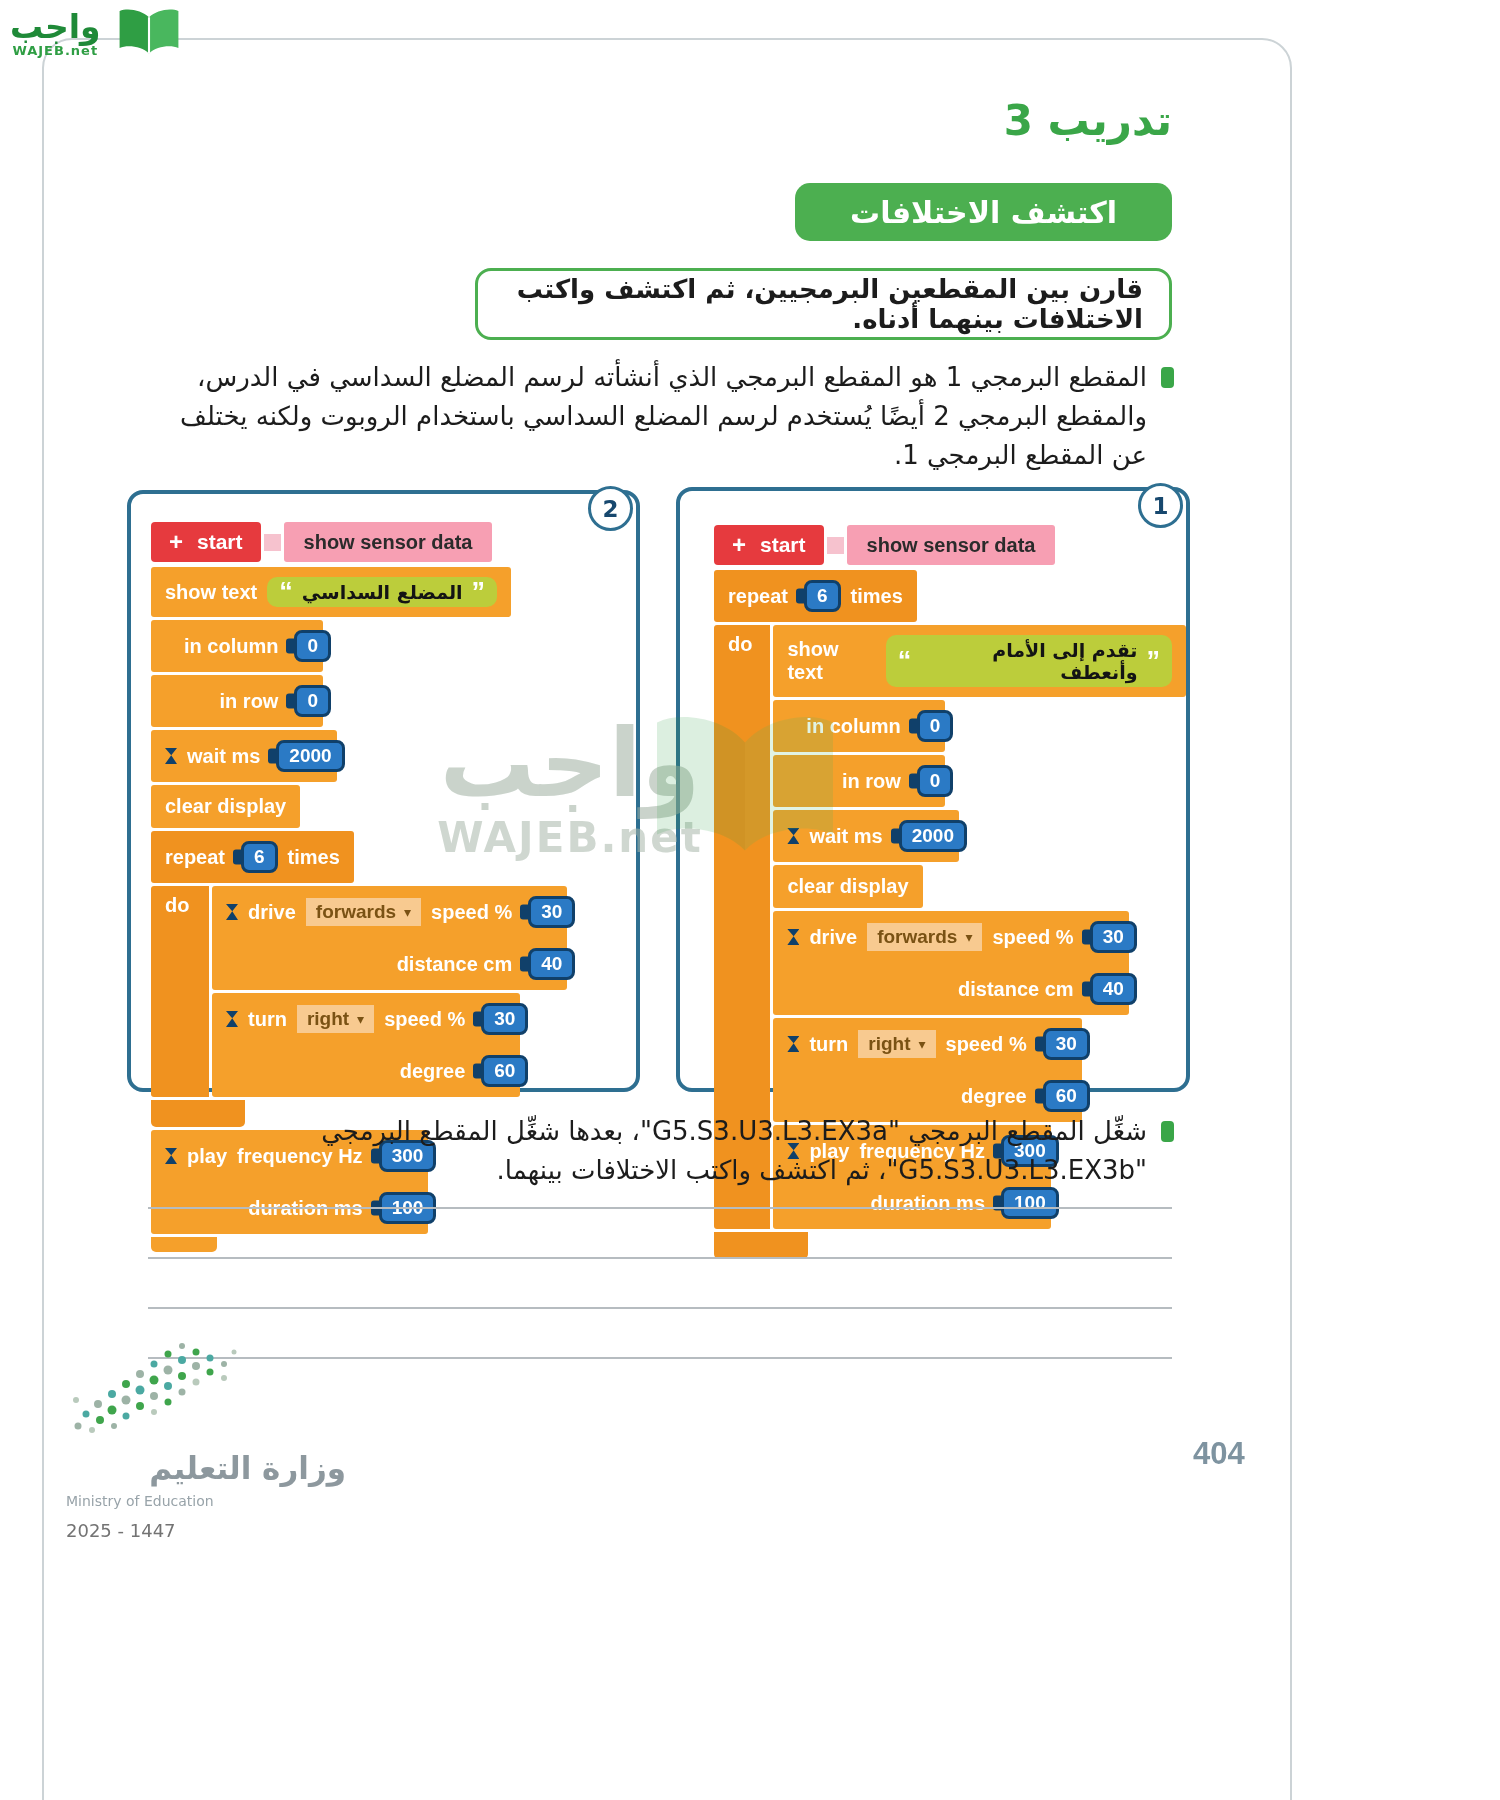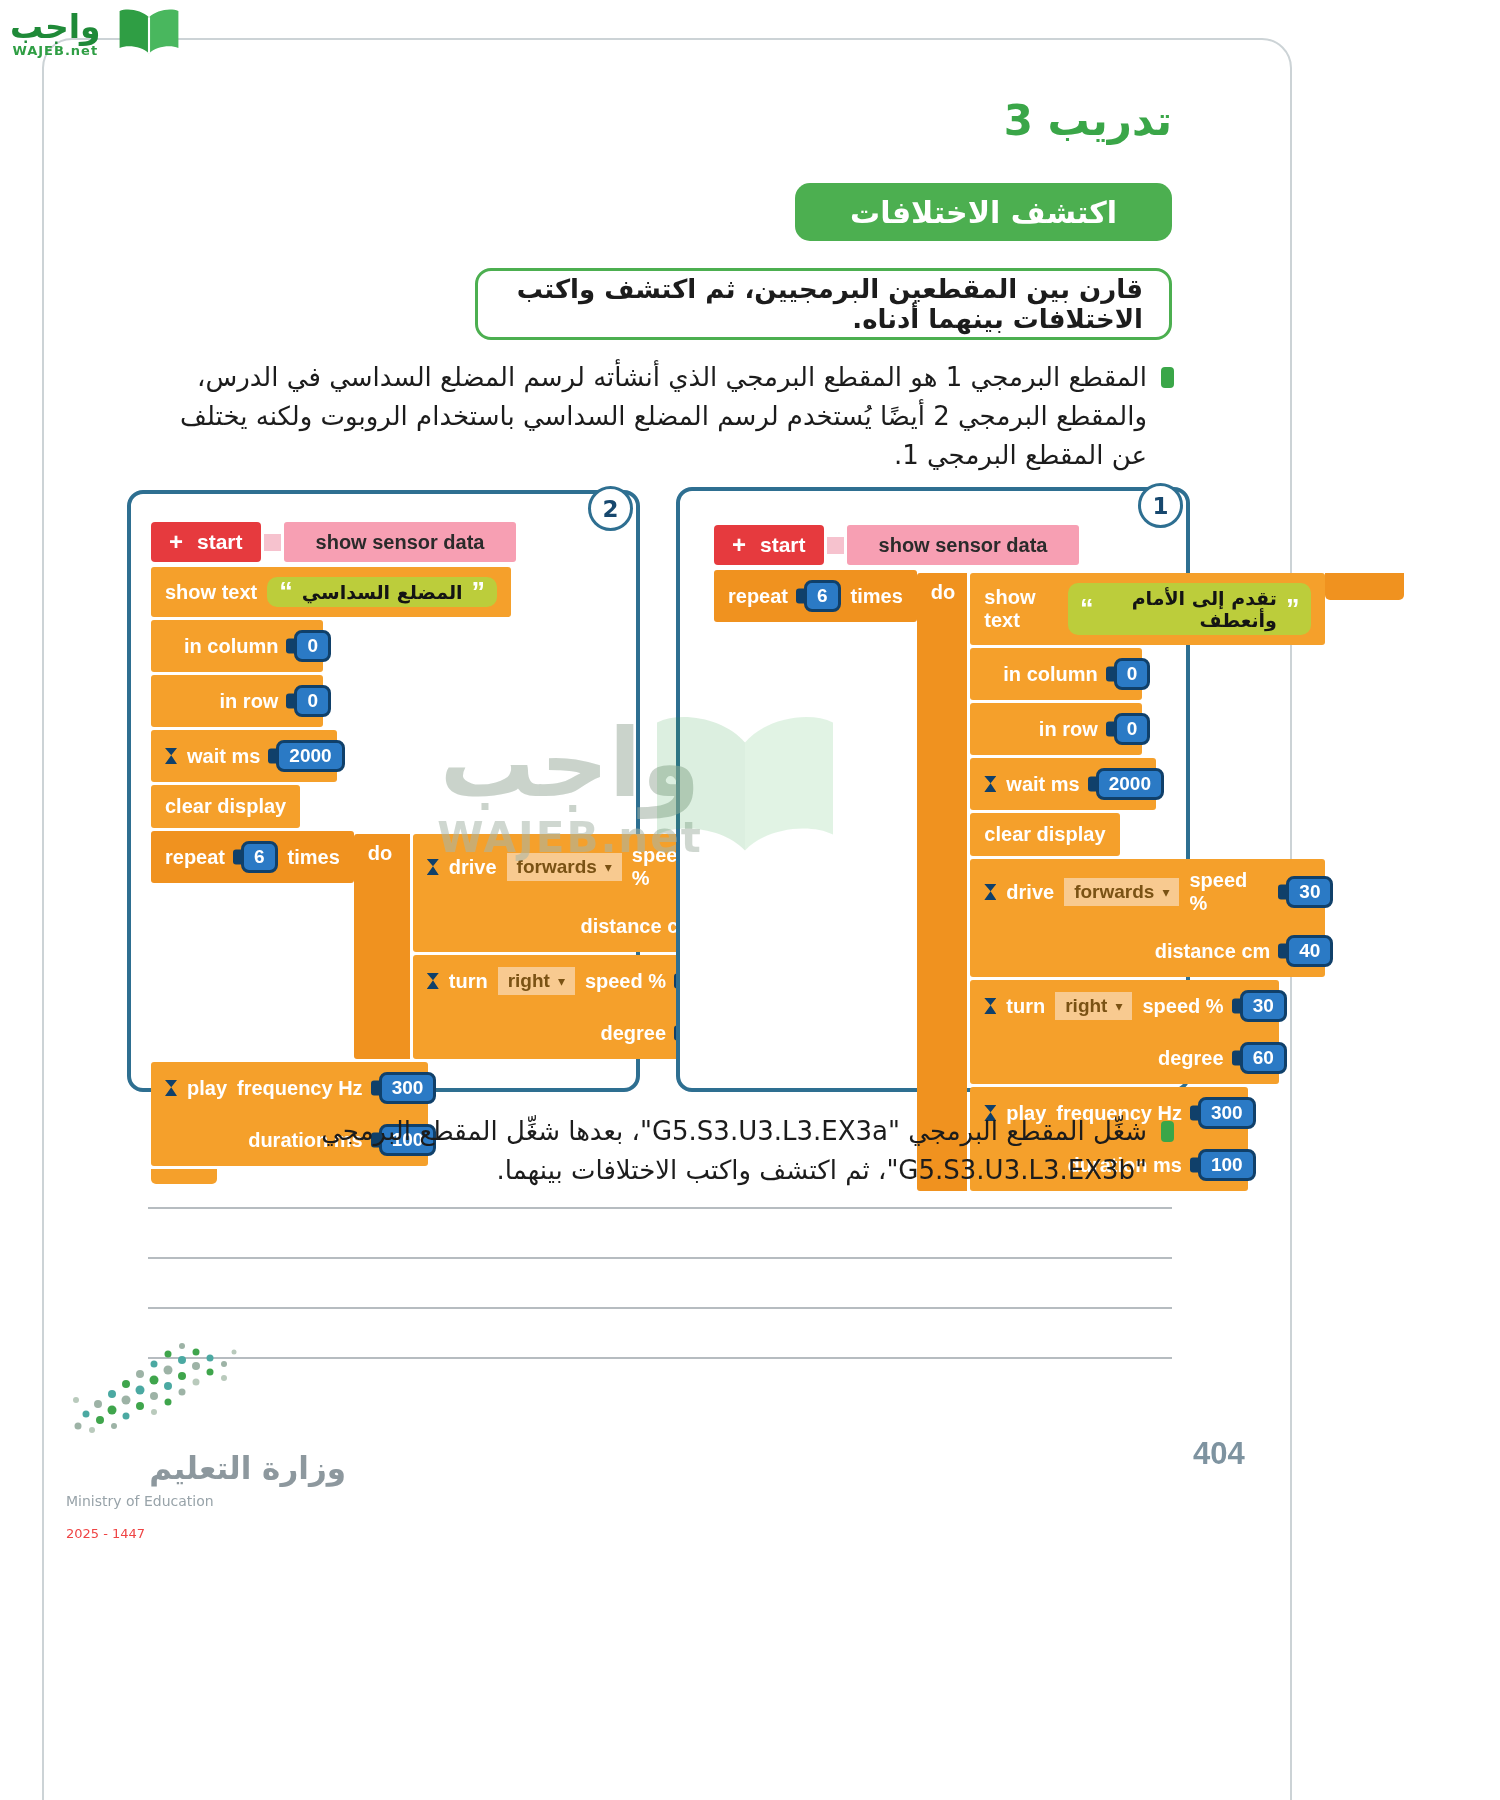--- a/index.html
+++ b/index.html
@@ -36,56 +36,56 @@
   .blk{background:#f5a02b;color:#fff;border-radius:3px;font-family:"Liberation Sans","DejaVu Sans",sans-serif;font-weight:bold;font-size:20px}
   .row{display:flex;align-items:center;gap:10px;padding:10px 14px;min-height:38px}
   .row.right{justify-content:flex-end}
   .multi{display:flex;flex-direction:column}
   .colrow{width:172px;justify-content:flex-end}
 
   .start-row{display:flex;align-items:center;margin-bottom:2px}
   .start-blk{background:#e63a3e;color:#fff;display:flex;align-items:center;gap:14px;padding:6px 18px;border-radius:4px;font-size:21px;font-weight:bold;min-height:40px;font-family:"Liberation Sans","DejaVu Sans",sans-serif}
   .plus{font-size:24px;line-height:1}
   .pink-notch{width:17px;height:17px;background:#f6c2ce;margin:0 3px}
-  .pink-blk{background:#f79fb3;color:#2b2b2b;padding:6px 32px;border-radius:3px;font-size:20px;font-weight:bold;min-height:40px;display:flex;align-items:center;font-family:"Liberation Sans","DejaVu Sans",sans-serif}
+  .pink-blk{background:#f79fb3;color:#2b2b2b;padding:6px 20px;border-radius:3px;font-size:20px;font-weight:bold;min-height:40px;display:flex;align-items:center;font-family:"Liberation Sans","DejaVu Sans",sans-serif}
 
   .chip{position:relative;background:#2b7ac5;border:3px solid #10406a;border-radius:8px;color:#fff;font-size:19px;font-weight:bold;padding:2px 10px;min-width:32px;text-align:center;margin-left:6px;font-family:"Liberation Sans","DejaVu Sans",sans-serif}
   .chip::before{content:"";position:absolute;left:-11px;top:50%;transform:translateY(-50%);width:9px;height:15px;background:#10406a;border-radius:3px 0 0 3px}
   .chip.out{margin-right:-22px}
 
   .text-chip{display:flex;align-items:center;gap:9px;background:#bccd3b;border-radius:10px;padding:4px 12px;color:#141414}
   .text-chip .q{color:#fff;font-size:27px;line-height:.55;font-weight:bold}
   .text-chip .ar{font-family:"DejaVu Sans",sans-serif;font-size:19px;font-weight:bold}
 
   .dd{display:flex;align-items:center;gap:8px;background:#f8ca90;color:#7a5214;border-radius:0;padding:3px 10px;font-size:19px;font-weight:bold}
   .dd::after{content:"▾";font-size:14px;color:#7a5214}
 
   .hg{flex:none;width:12px;height:16px;background:#10406a;clip-path:polygon(0 0,100% 0,52% 46%,100% 100%,0 100%,52% 46%)}
 
-  .c-block{display:flex;flex-direction:row;align-items:flex-start}
+  .c-block{display:flex;flex-direction:column;align-items:flex-start}
   .c-top{background:#f0921f}
   .c-body{display:flex;margin-top:3px}
   .c-spine{background:#f0921f;width:58px;padding:8px 0 13px 14px;border-radius:3px 0 0 3px;color:#fff;font-weight:bold;font-size:20px;font-family:"Liberation Sans","DejaVu Sans",sans-serif}
   .c-content{display:flex;flex-direction:column;align-items:flex-start;gap:3px;margin-left:3px}
   .c-cap{background:#f0921f;width:94px;height:27px;border-radius:0 0 5px 5px;margin-top:3px}
   .tail{background:#f5a02b;width:66px;height:15px;border-radius:0 0 5px 5px}
 
   
   .watermark{position:absolute;left:420px;top:716px;width:300px;text-align:center;opacity:.55;pointer-events:none;z-index:5}
   .wm-ar{font-size:95px;font-weight:bold;color:#9fb0a2;line-height:1}
   .wm-en{font-size:42px;font-weight:bold;color:#a8b7aa;letter-spacing:2px;margin-top:2px}
   .wm-book{position:absolute;left:645px;top:688px;width:200px;height:205px;opacity:.16;pointer-events:none;z-index:5}
 
   .ans-line{position:absolute;left:148px;width:1024px;border-top:2px solid #b6bcc0}
   .l1{top:1207px}.l2{top:1257px}.l3{top:1307px}.l4{top:1357px}
 
   .footer{position:absolute;left:66px;top:1338px;width:280px}
   .ministry-ar{font-size:31px;font-weight:bold;color:#8d989e;margin-top:8px}
   .ministry-en{font-size:14px;color:#98a3a9;margin-top:7px}
-  .years{font-size:13px;color:#ef4444;margin-top:17px}
+  .years{font-size:18px;color:#737373;margin-top:11px}
   .page-num{position:absolute;left:1193px;top:1436px;font-size:31px;color:#7e93a0;font-weight:bold;font-family:"Liberation Sans",sans-serif}
 </style>
 </head>
 <body>
 
 <div class="page">
 
   <div class="frame"></div>
 
   <header class="wajeb-logo">

